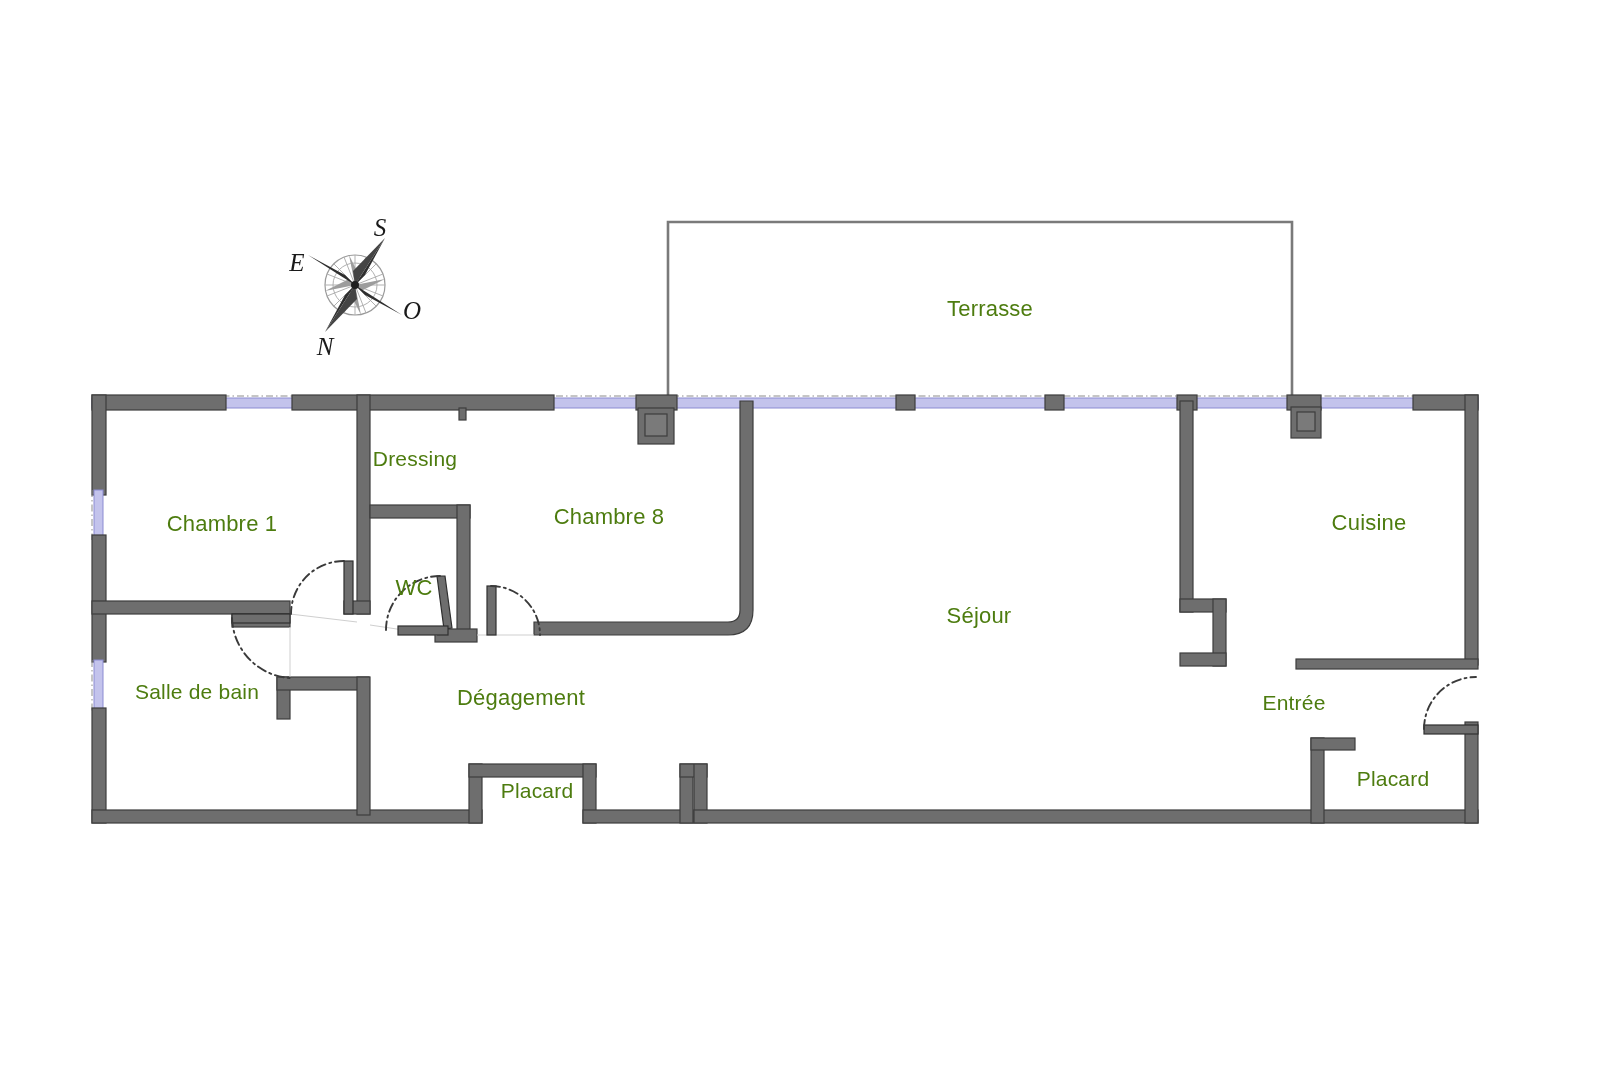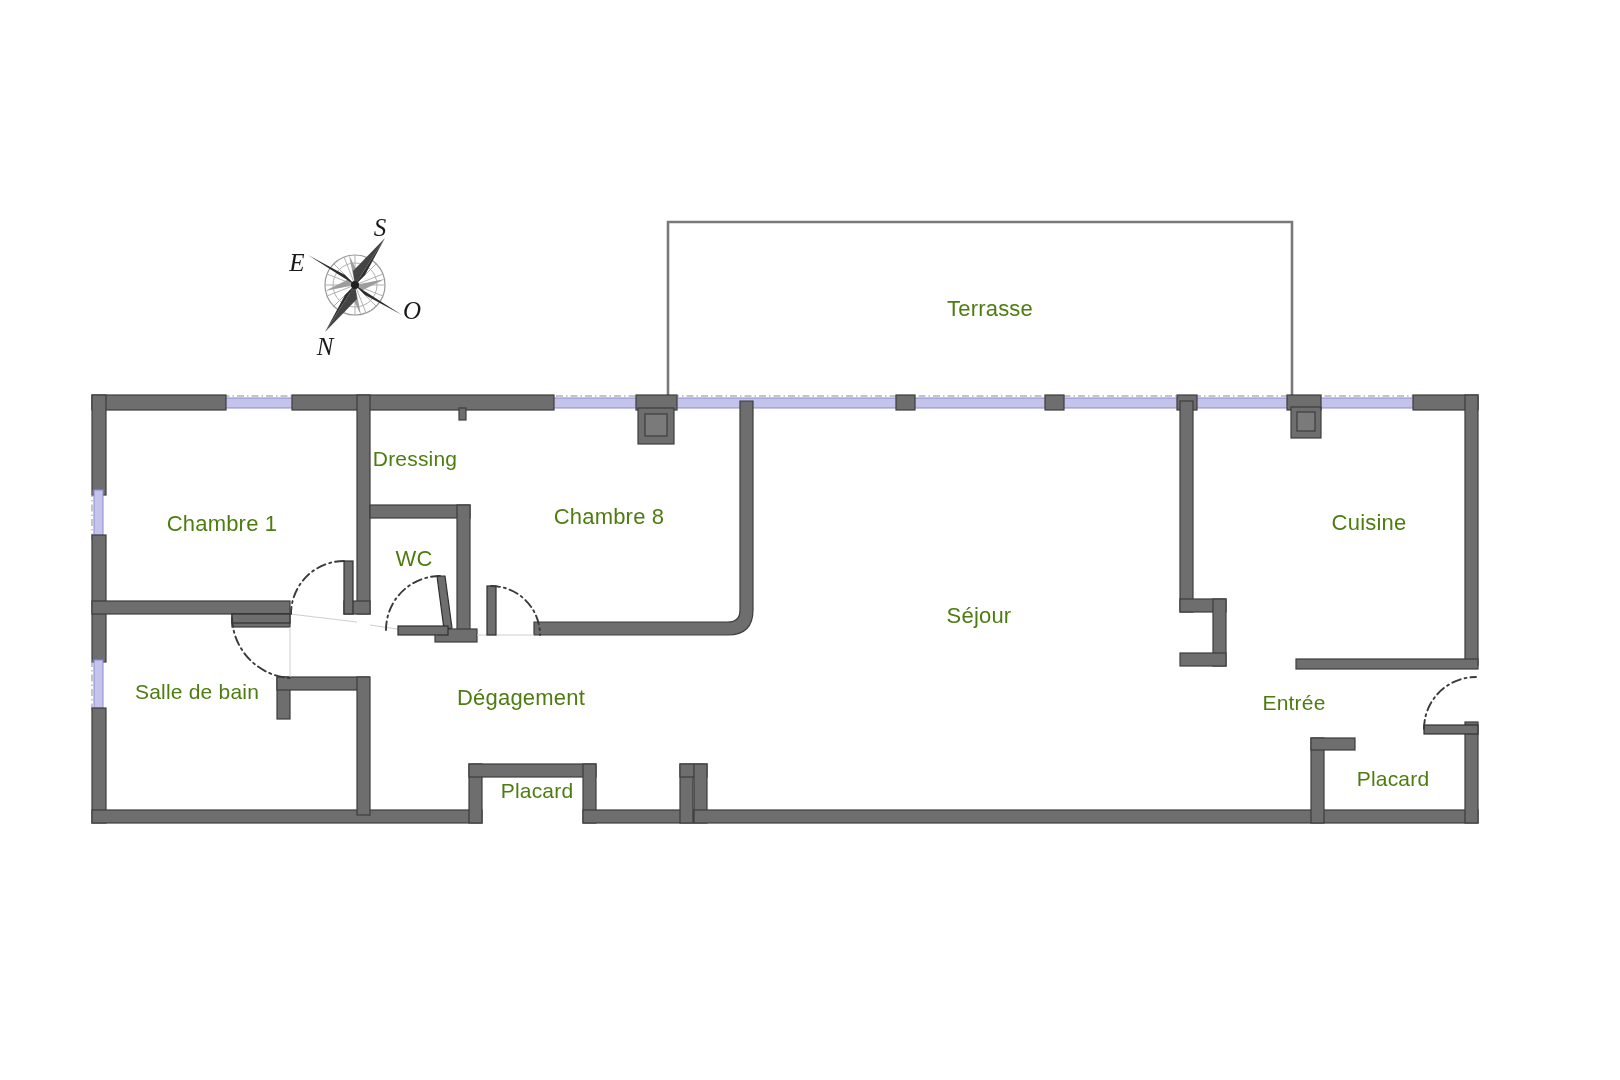--- a/index.html
+++ b/index.html
@@ -255,21 +255,21 @@
       </g>
       <circle cx="0" cy="0" r="4" fill="#1f1f1f"></circle>
     </g>
 
   </svg>
 
   <div class="room-label lbl-lg" style="left:222px; top:524px;">Chambre 1</div>
 
   <div class="room-label lbl-md" style="left:415px; top:459px;">Dressing</div>
 
-  <div class="room-label lbl-lg" style="left:414px; top:559px;">WC</div>
+  <div class="room-label lbl-lg" style="left:414px; top:588px;">WC</div>
 
   <div class="room-label lbl-lg" style="left:609px; top:517px;">Chambre 8</div>
 
   <div class="room-label lbl-md" style="left:197px; top:692px;">Salle de bain</div>
 
   <div class="room-label lbl-lg" style="left:521px; top:698px;">Dégagement</div>
 
   <div class="room-label lbl-md" style="left:537px; top:791px;">Placard</div>
 
   <div class="room-label lbl-lg" style="left:979px; top:616px;">Séjour</div>

